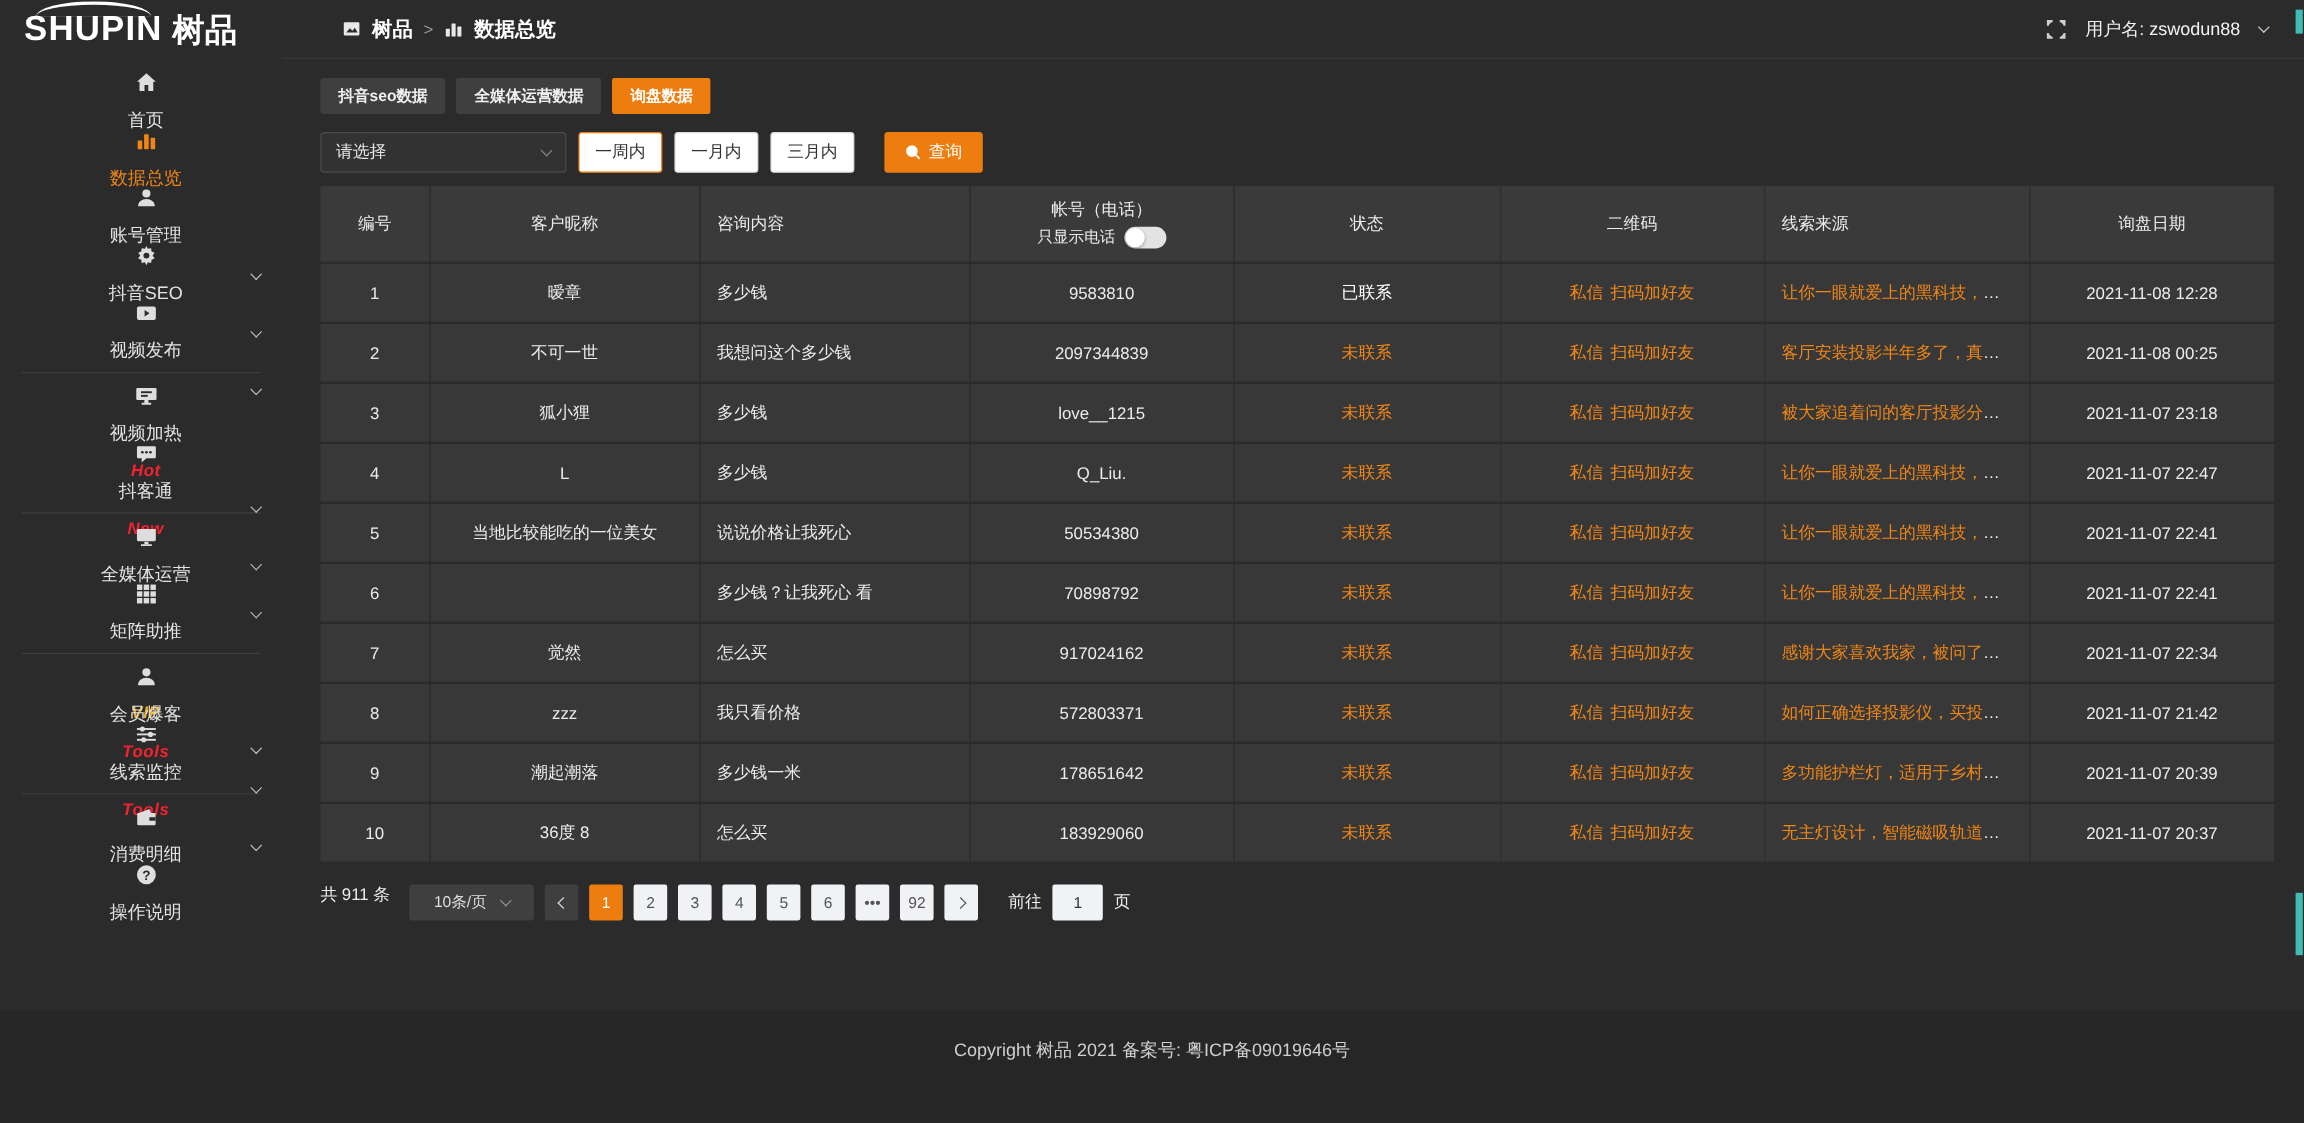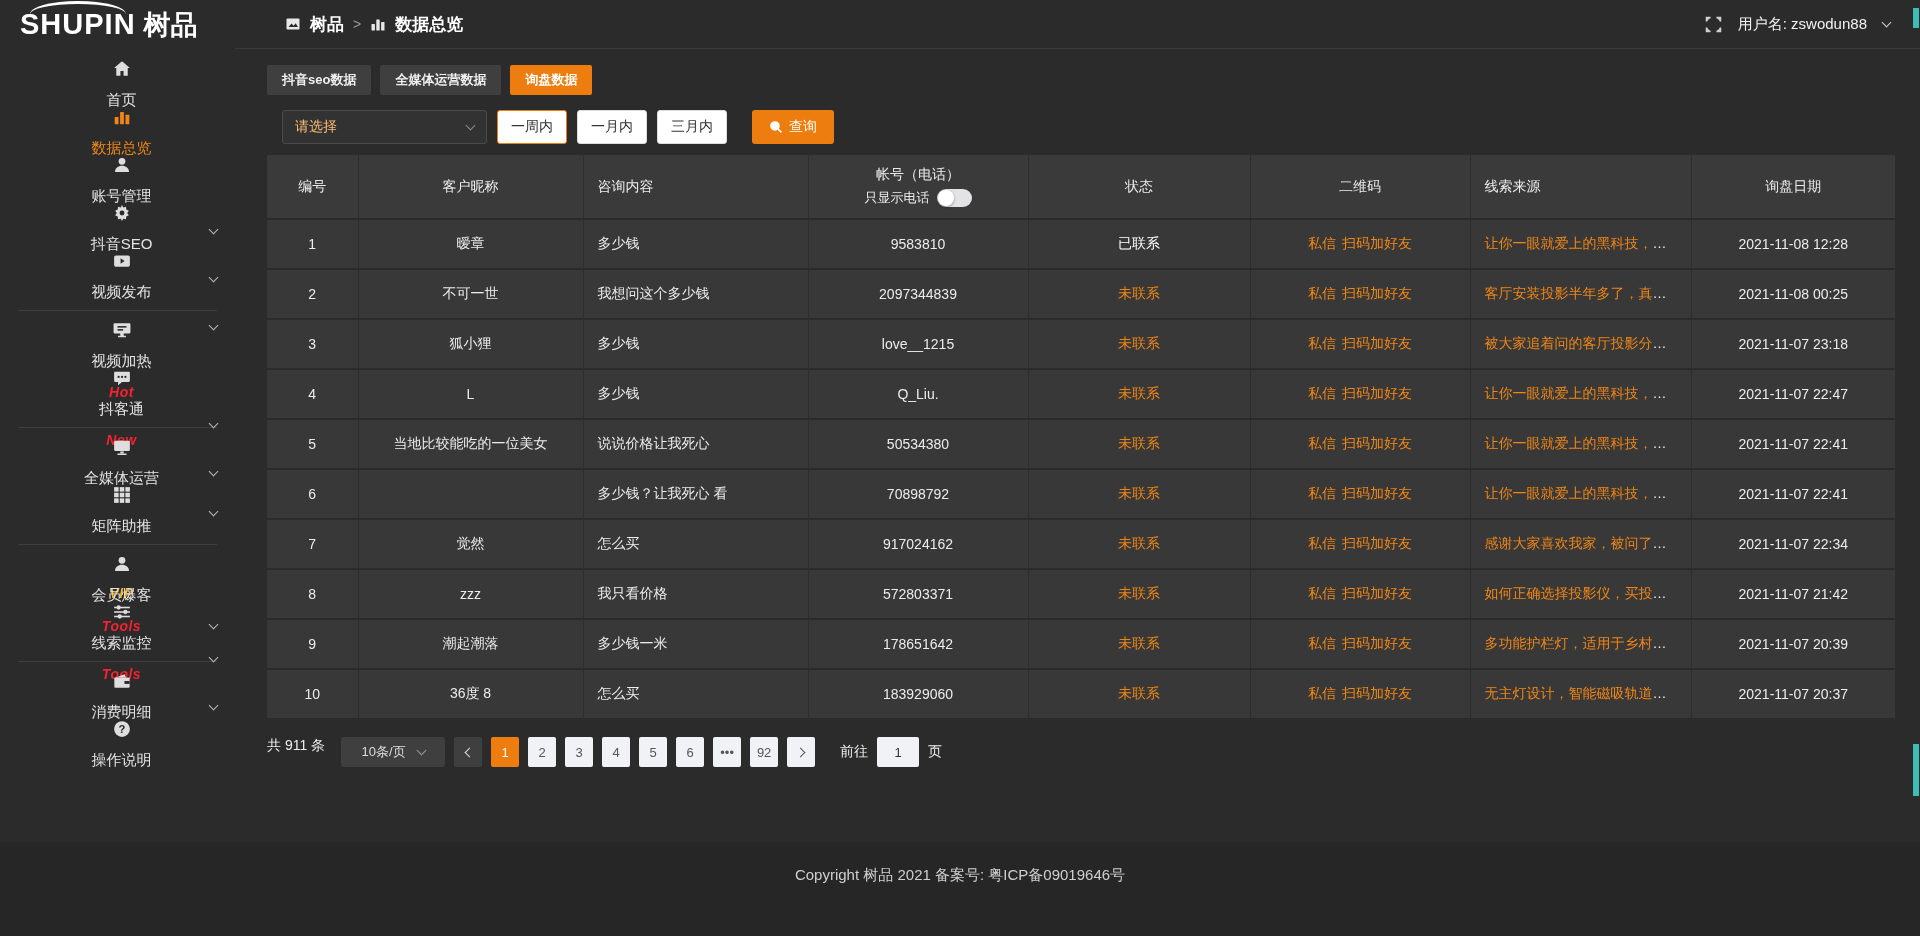--- a/index.html
+++ b/index.html
@@ -46,21 +46,21 @@
   
   .main { flex:1; padding:16px 25px 0 32px; border-top:1px solid #3a3a3a; }
 
   .tabs { display:flex; gap:9px; }
   .tab { height:30px; padding:0 15px; display:flex; align-items:center; background:#3f3f3f; color:#f0f0f0;
     font-size:13px; font-weight:bold; border-radius:2px; cursor:pointer; }
   .tab.active { background:#ed7d0f; color:#fff; }
 
   .filterbar { margin-top:15px; display:flex; align-items:center; gap:10px; }
   .select { width:205px; height:34px; background:#323232; border:1px solid #4b4b4b; border-radius:3px;
-    display:flex; align-items:center; justify-content:space-between; padding:0 12px; color:#fdba74; font-size:14px; cursor:pointer;margin-left:15px; }
+    display:flex; align-items:center; justify-content:space-between; padding:0 12px; color:#e5e5e5; font-size:14px; cursor:pointer; }
   .select .chev { color:#8b8b8b; }
   .range-btn { height:34px; padding:0 13px; background:#fff; border:1px solid #dcdcdc; border-radius:3px;
     display:flex; align-items:center; color:#333; font-size:14px; cursor:pointer; }
   .range-btn.active { border:1px solid #ed7d0f; }
   .search-btn { height:34px; padding:0 17px; margin-left:15px; background:#ed7d0f; border-radius:3px;
     display:flex; align-items:center; gap:6px; color:#fff; font-size:14px; cursor:pointer; }
   .search-icon { width:14px; height:14px; }
 
   
   .tablewrap { margin-top:11px; }

